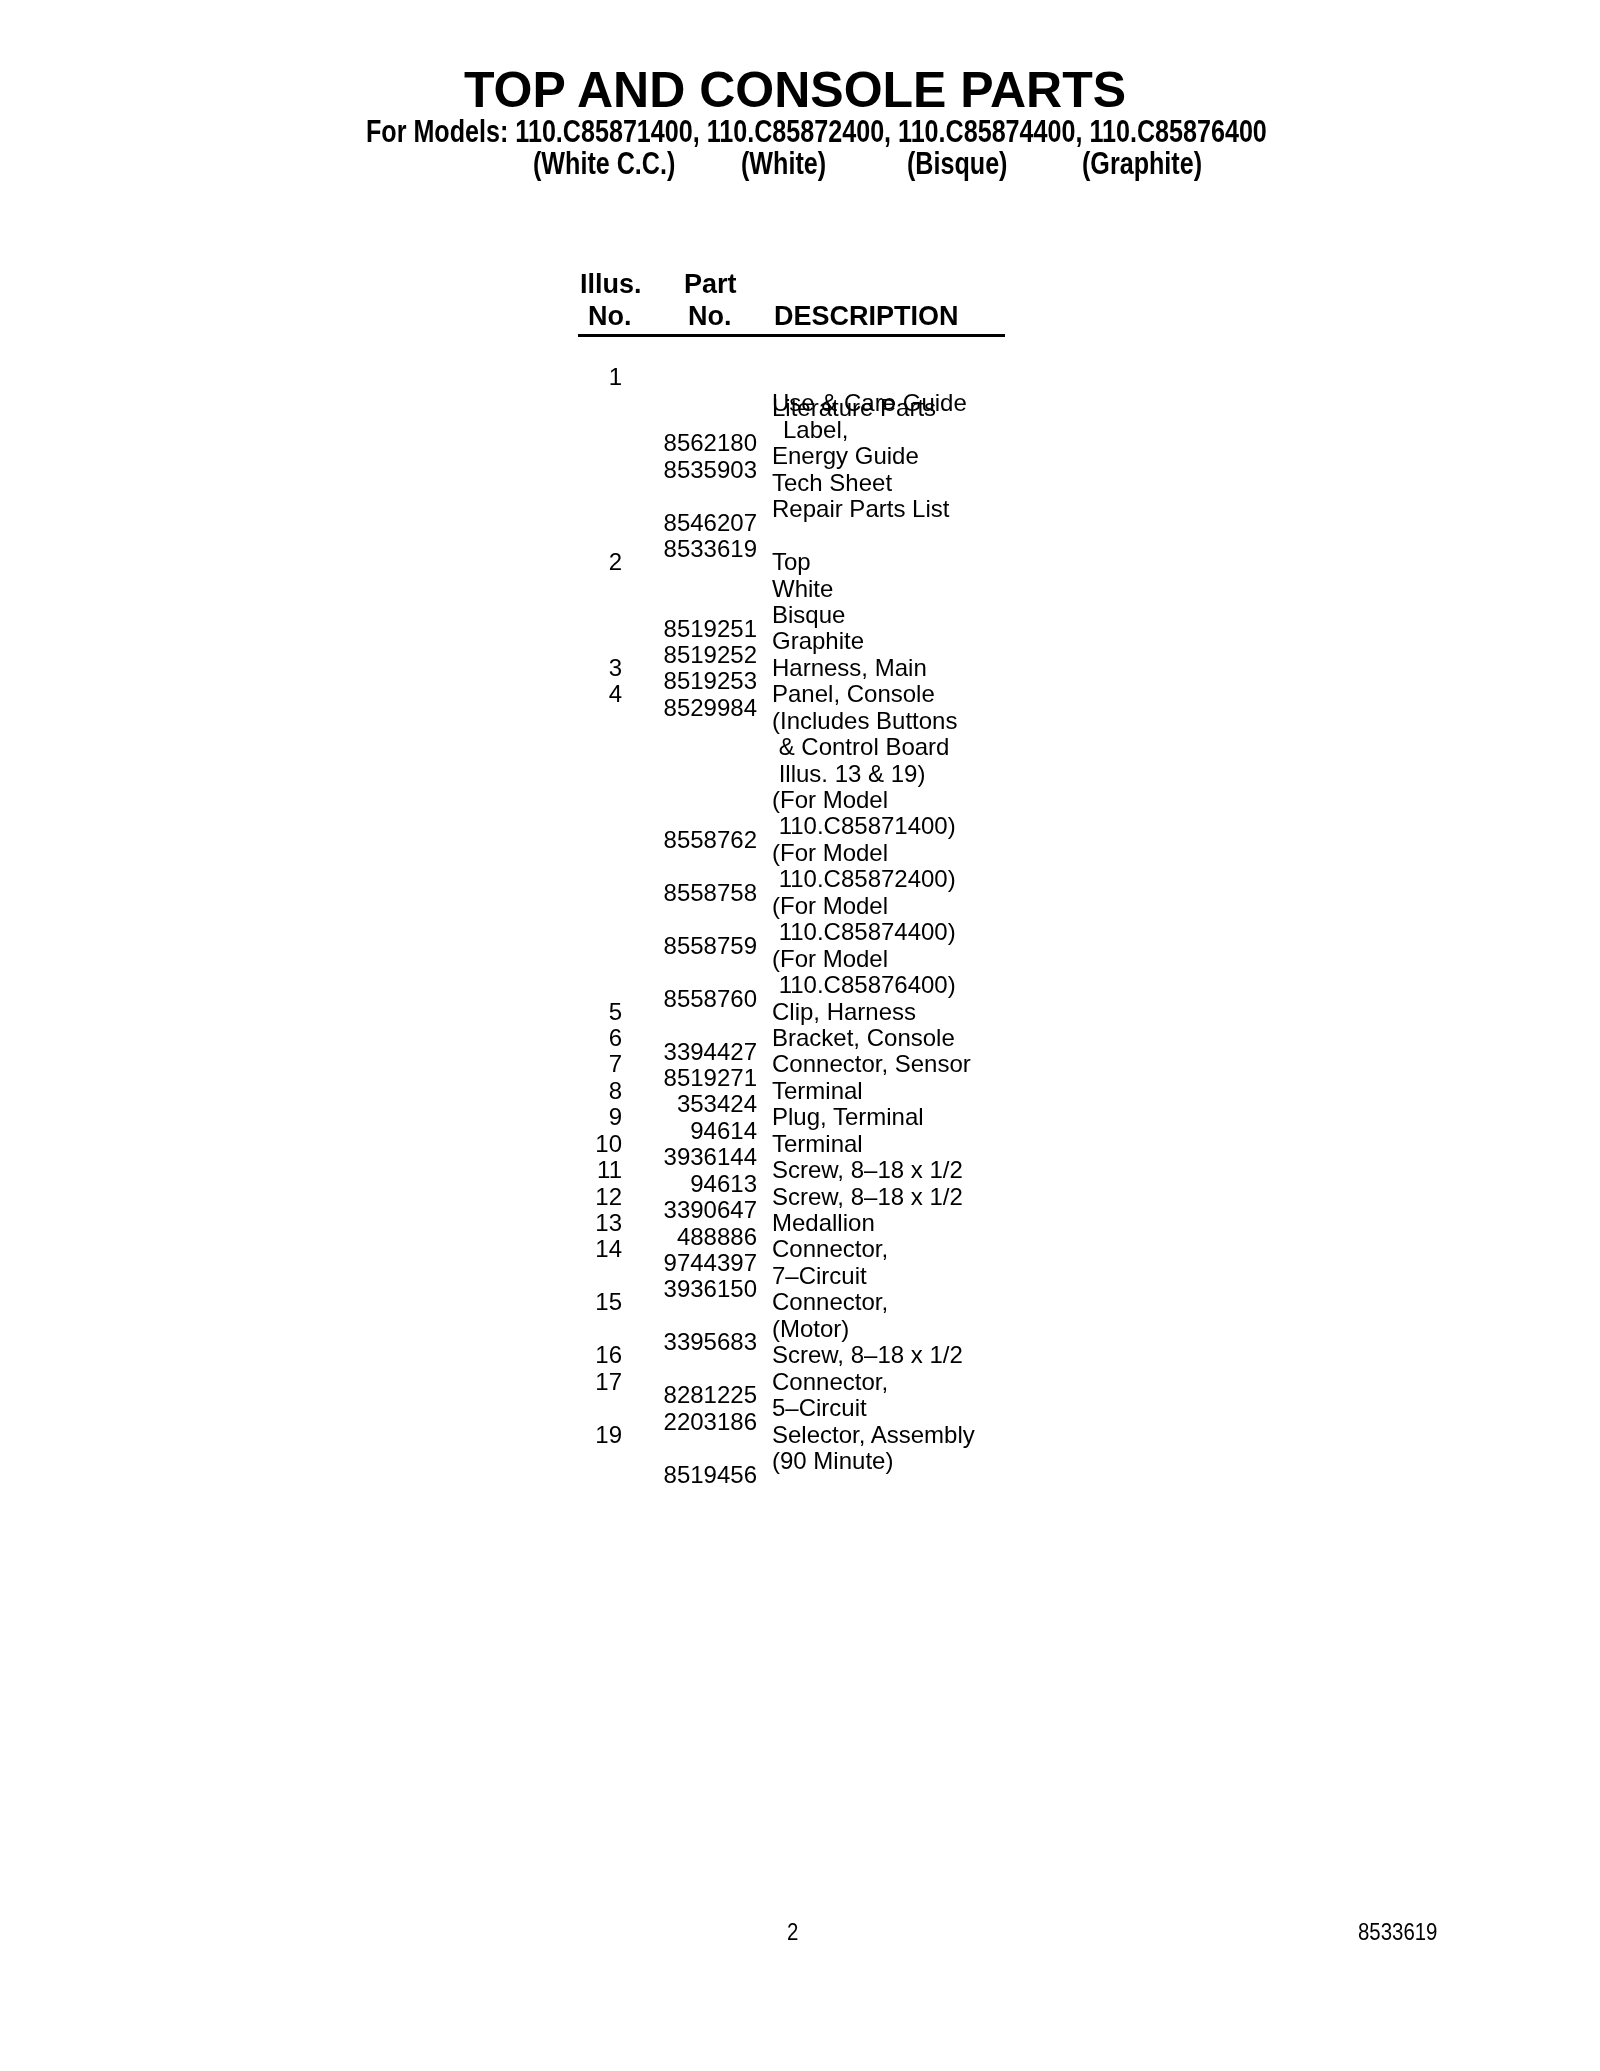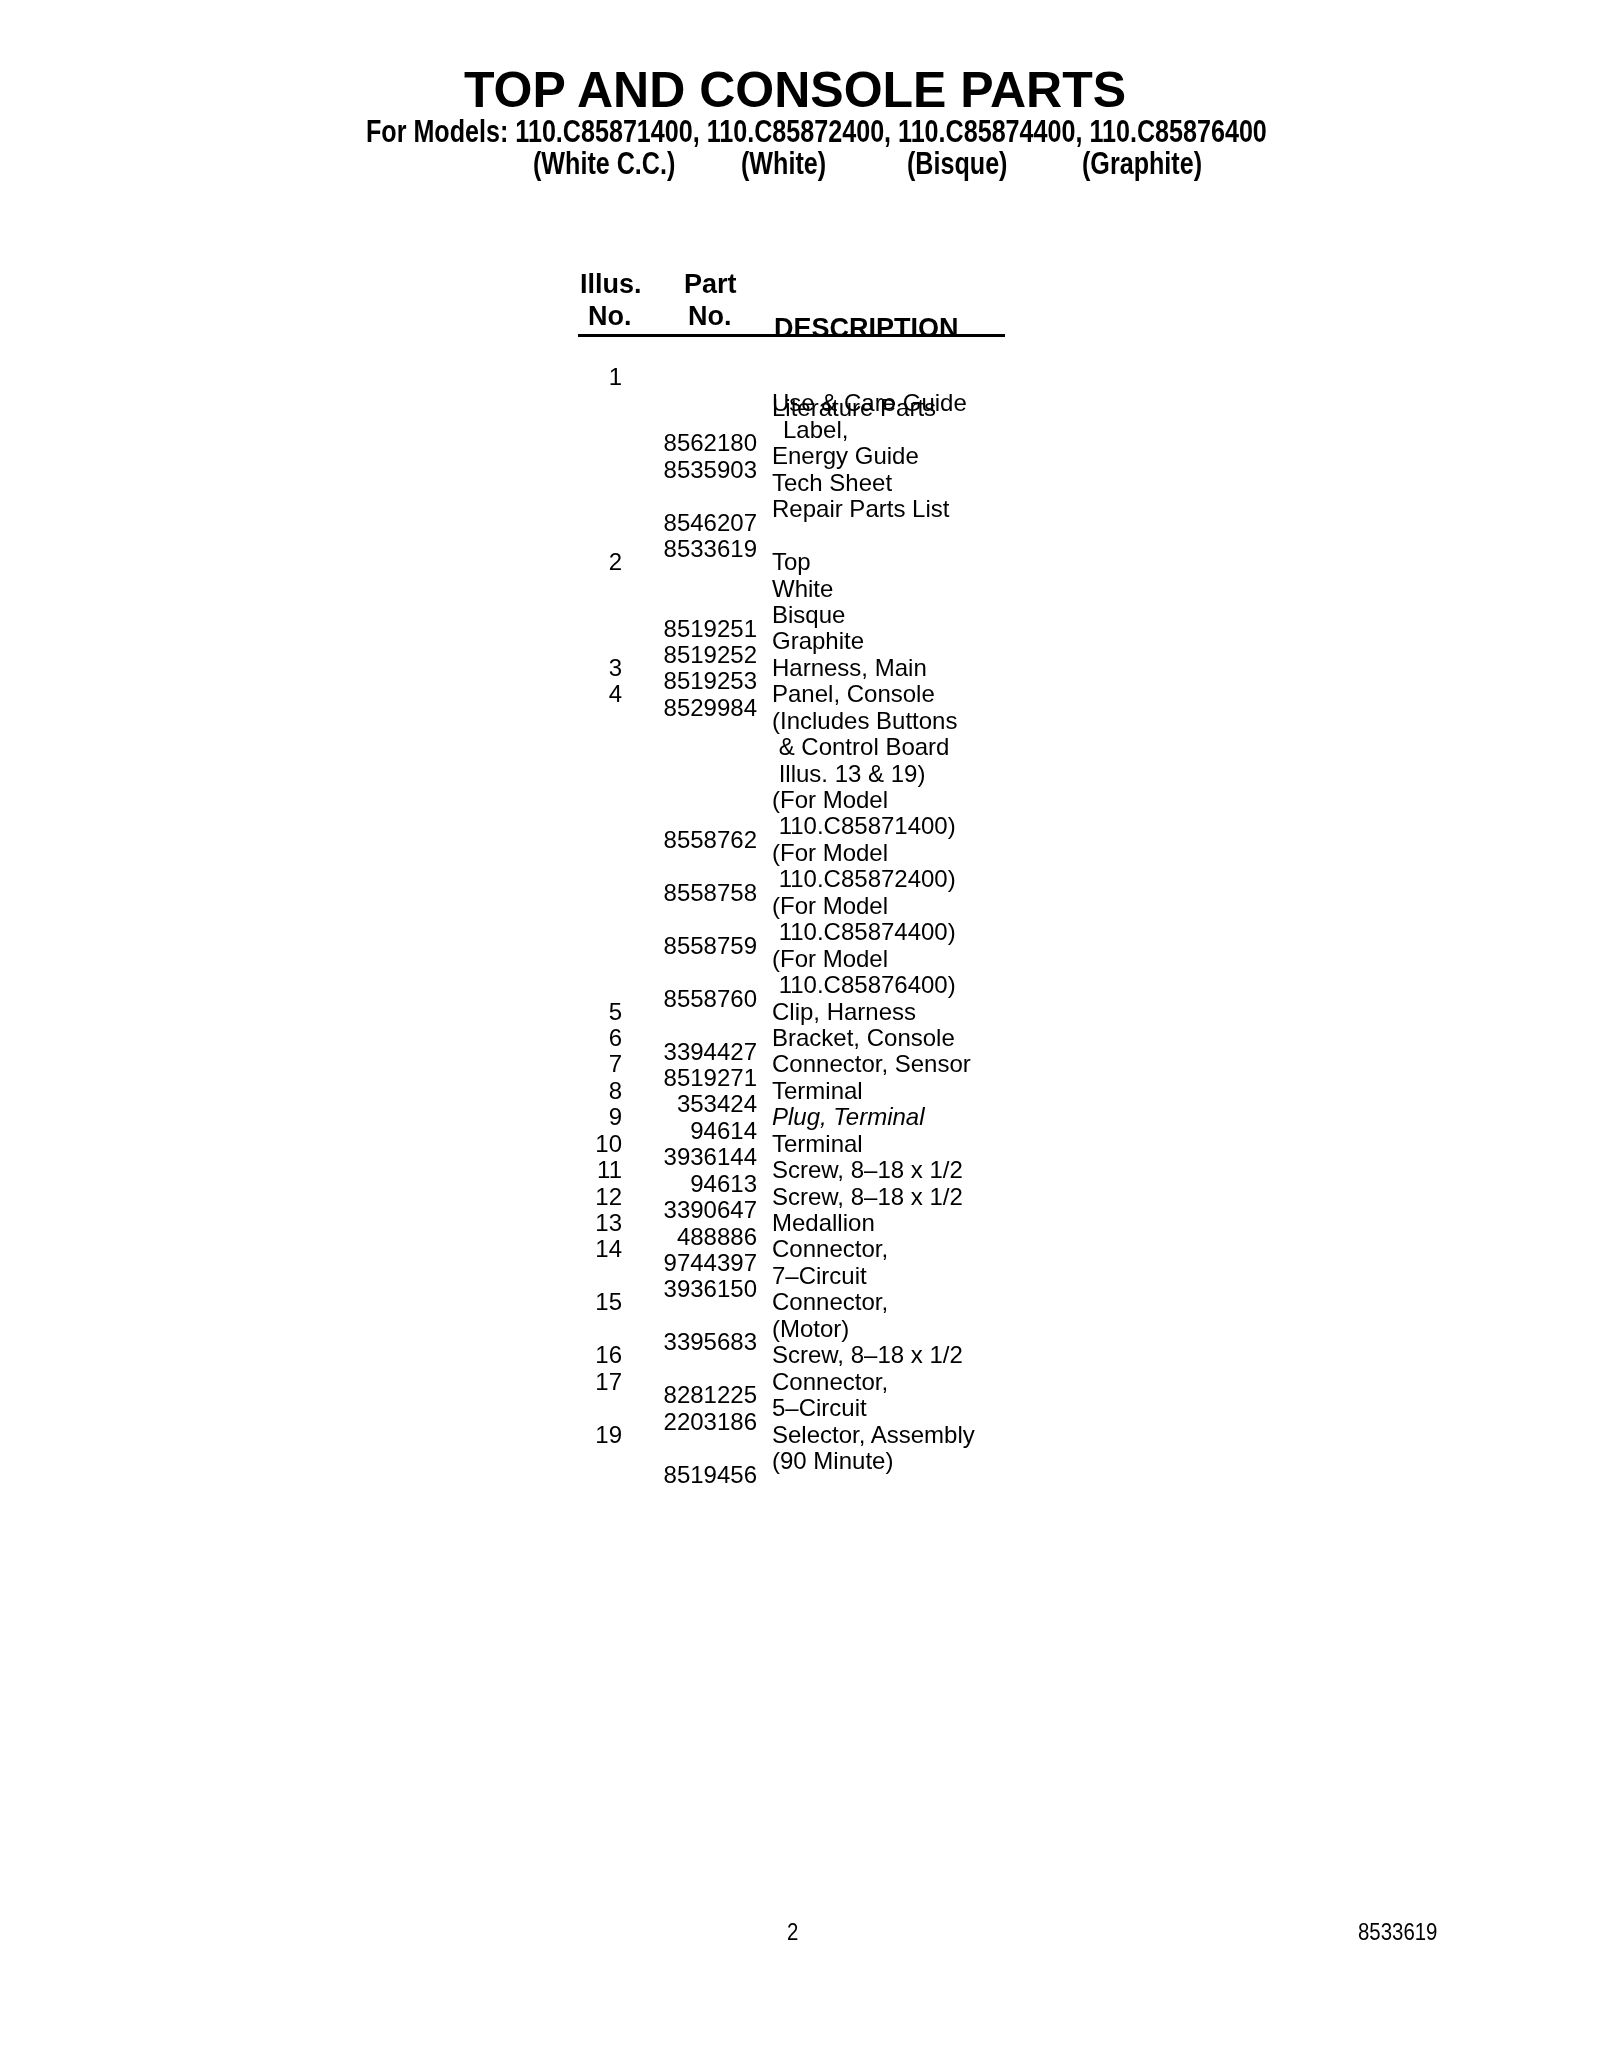--- a/index.html
+++ b/index.html
@@ -49,21 +49,21 @@
   <span style="left:741px;">(White)</span>
   <span style="left:907px;">(Bisque)</span>
   <span style="left:1082px;">(Graphite)</span>
 </div>
 
 <div class="thead">
   <span class="th" style="left:2px;top:0px;">Illus.</span>
   <span class="th" style="left:10px;top:32px;">No.</span>
   <span class="th" style="left:106px;top:0px;">Part</span>
   <span class="th" style="left:110px;top:32px;">No.</span>
-  <span class="th" style="left:196px;top:44px;">DESCRIPTION</span>
+  <span class="th" style="left:196px;top:32px;">DESCRIPTION</span>
 </div>
 <div class="rule"></div>
 
 <div class="tbody" id="tbody">
     <div class="row">
       <span class="c-illus" style="white-space: pre;">1</span>
       <span class="c-part" style="white-space: pre;"></span>
       <span class="c-desc" style="white-space: pre; margin-top: 31px;">Literature Parts</span>
     </div>
     <div class="row">
@@ -197,21 +197,21 @@
       <span class="c-desc" style="white-space: pre;">Connector, Sensor</span>
     </div>
     <div class="row">
       <span class="c-illus" style="white-space: pre;">8</span>
       <span class="c-part" style="white-space: pre;">94614</span>
       <span class="c-desc" style="white-space: pre;">Terminal</span>
     </div>
     <div class="row">
       <span class="c-illus" style="white-space: pre;">9</span>
       <span class="c-part" style="white-space: pre;">3936144</span>
-      <span class="c-desc" style="white-space: pre; font-style: italic;">Plug, Terminal</span>
+      <span class="c-desc" style="white-space: pre;">Plug, Terminal</span>
     </div>
     <div class="row">
       <span class="c-illus" style="white-space: pre;">10</span>
       <span class="c-part" style="white-space: pre;">94613</span>
       <span class="c-desc" style="white-space: pre;">Terminal</span>
     </div>
     <div class="row">
       <span class="c-illus" style="white-space: pre;">11</span>
       <span class="c-part" style="white-space: pre;">3390647</span>
       <span class="c-desc" style="white-space: pre;">Screw, 8–18 x 1/2</span>

